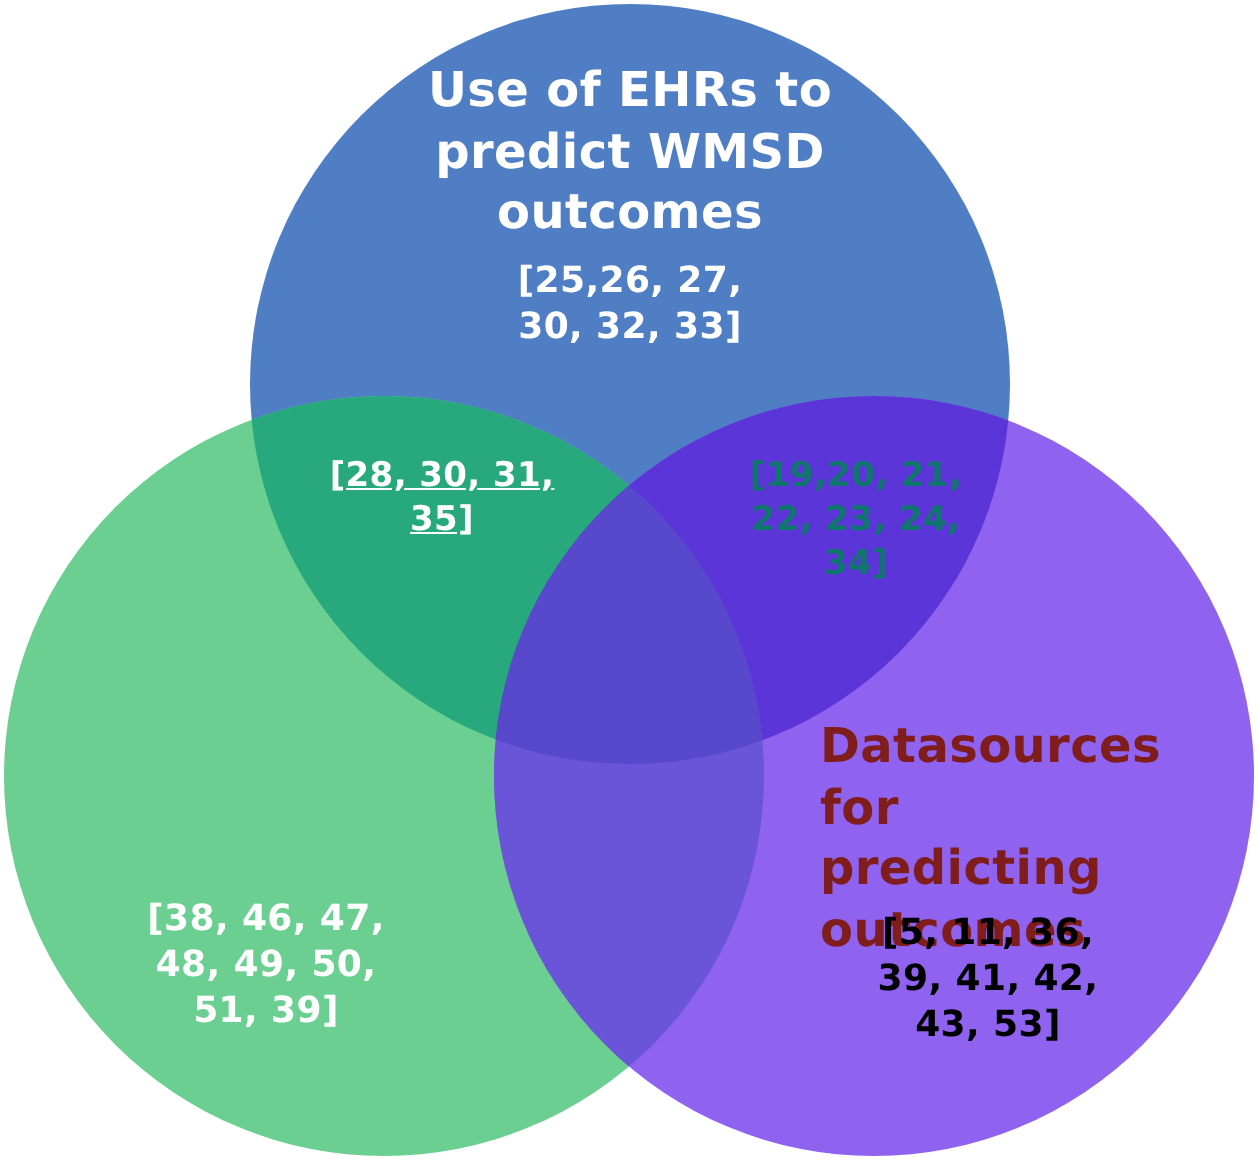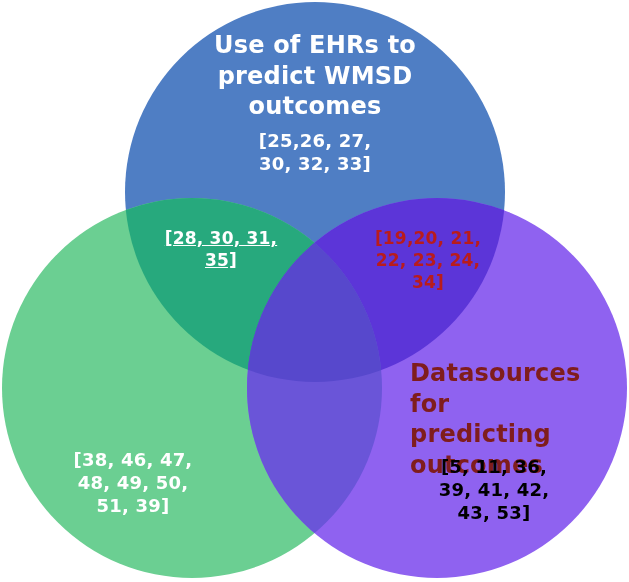--- a/index.html
+++ b/index.html
@@ -114,17 +114,17 @@
 
   <div class="venn-label set-title" id="label-right-title" style="color: #7f1d1d;">Datasources for
 predicting
 outcomes</div>
   <div class="venn-label set-refs" id="label-right-refs" style="color: #000000;">[5, 11, 36,
 39, 41, 42,
 43, 53]</div>
 
   <div class="venn-label region-refs" id="label-bg" style="color: rgb(255, 255, 255);">[28, 30, 31,
 35]</div>
-  <div class="venn-label region-refs" id="label-bp" style="color: #b91c1c;">[19,20, 21,
+  <div class="venn-label region-refs" id="label-bp" style="color: #0f766e;">[19,20, 21,
 22, 23, 24,
 34]</div>
 
 </div>
 
 </body></html>

